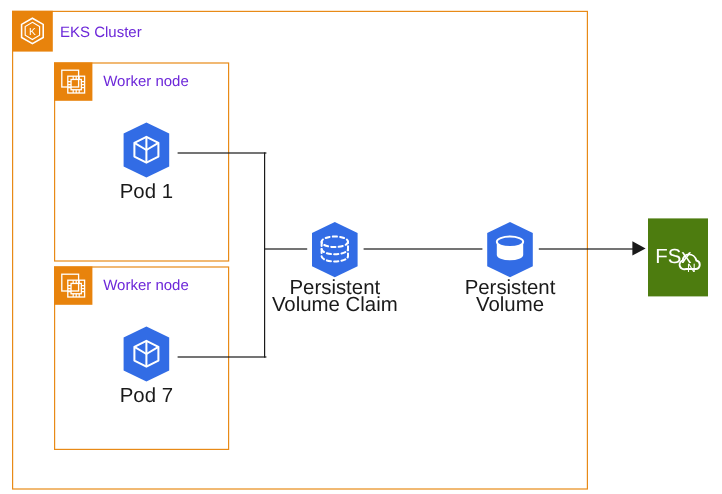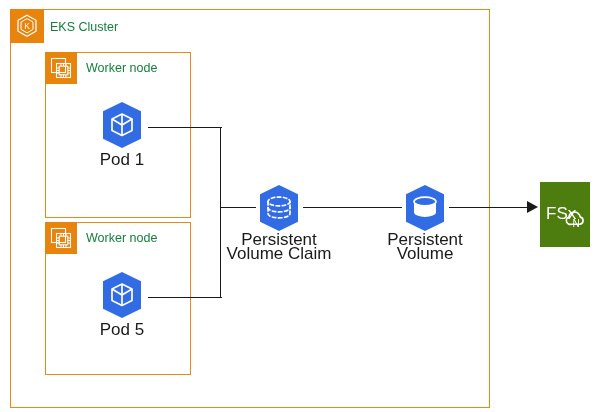--- a/index.html
+++ b/index.html
@@ -39,21 +39,21 @@
     box-sizing: border-box;
   }
   #eks-cluster-icon   { left: 10px; top: 9px;   width: 34px; height: 34px; }
   #worker-node-1-icon { left: 45px; top: 52px;  width: 32px; height: 32px; }
   #worker-node-2-icon { left: 45px; top: 222px; width: 32px; height: 32px; }
 
   
   .group-title {
     position: absolute;
     font-size: 12.5px;
-    color: #15803d;
+    color: #6d28d9;
     white-space: nowrap;
     line-height: 1;
   }
   #eks-cluster-title   { left: 50px; top: 21px; }
   #worker-node-1-title { left: 86px; top: 62px; }
   #worker-node-2-title { left: 86px; top: 232px; }
 
   
   .k8s-node {
     position: absolute;
@@ -223,21 +223,21 @@
       <polygon points="26,3 45,12.2 45,39.8 26,49 7,39.8 7,12.2" fill="#326CE5"></polygon>
       <g fill="none" stroke="#ffffff" stroke-width="1.7" stroke-linejoin="round">
         <polygon points="26,15 36,20 36,31.5 26,36.5 16,31.5 16,20"></polygon>
         <line x1="26" y1="15" x2="26" y2="26"></line>
         <line x1="26" y1="26" x2="36" y2="20"></line>
         <line x1="26" y1="26" x2="16" y2="20"></line>
         <line x1="26" y1="26" x2="26" y2="36.5"></line>
       </g>
     </svg>
   </div>
-  <div class="node-caption" id="pod-2-caption">Pod 5</div>
+  <div class="node-caption" id="pod-2-caption">Pod 7</div>
 
   <div class="k8s-node" id="pvc-node">
     <svg viewBox="0 0 52 52">
       <polygon points="26,3 45,12.2 45,39.8 26,49 7,39.8 7,12.2" fill="#326CE5"></polygon>
       <g fill="none" stroke="#ffffff" stroke-width="1.7" stroke-dasharray="3.4 2.6" stroke-linecap="round">
         <ellipse cx="26" cy="19.5" rx="11" ry="4.4"></ellipse>
         <path d="M15,19.5 L15,31.5 A11,4.4 0 0 0 37,31.5 L37,19.5"></path>
         <path d="M15,25.5 A11,4.4 0 0 0 37,25.5"></path>
       </g>
     </svg>

